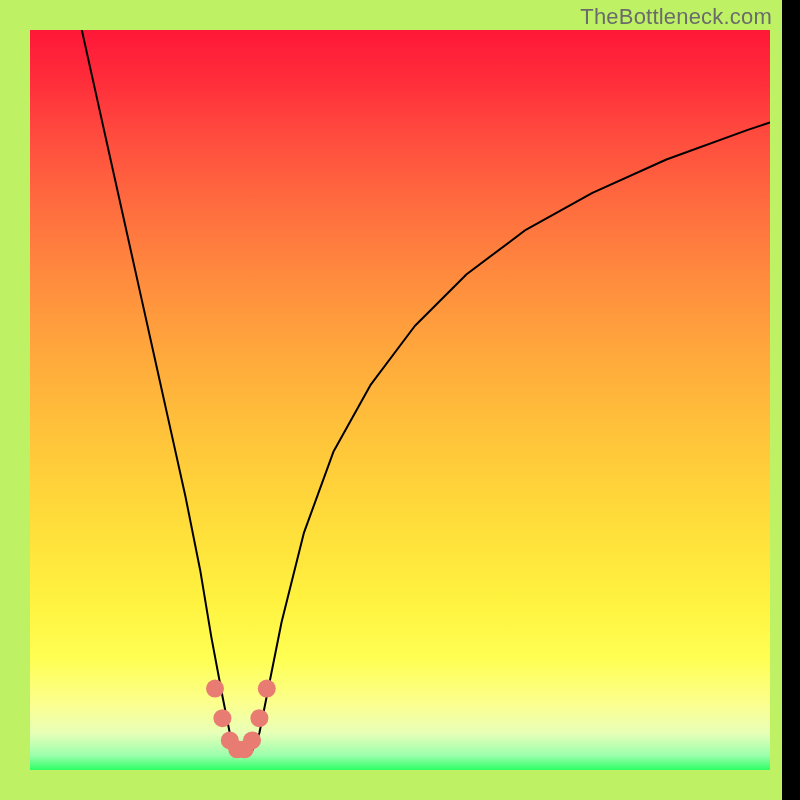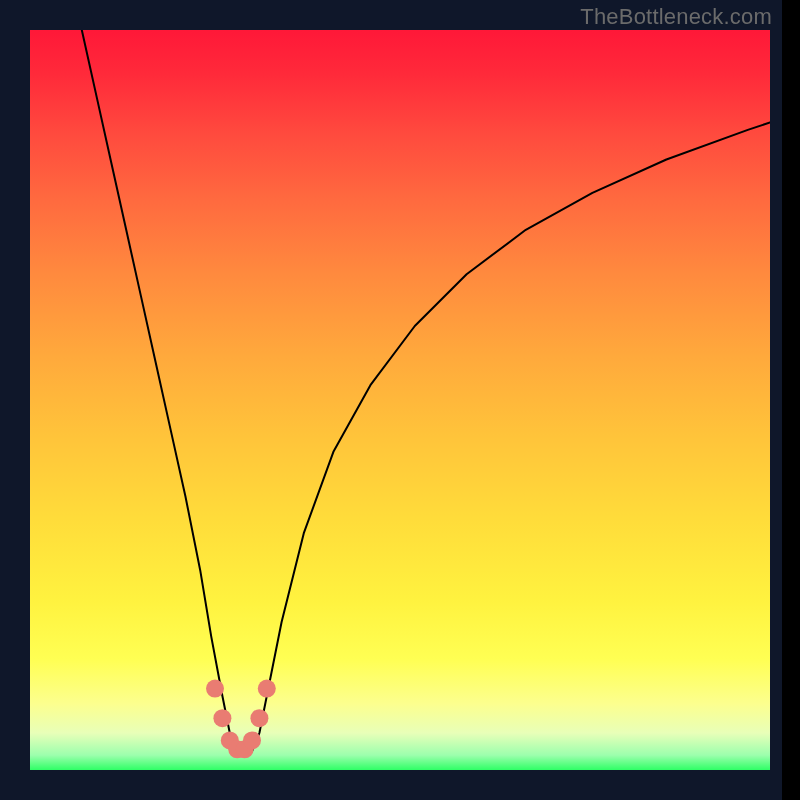--- a/index.html
+++ b/index.html
@@ -10,21 +10,21 @@
     background: #000;
     overflow: hidden;
     font-family: Arial, Helvetica, sans-serif;
   }
   .frame {
     position: absolute;
     left: 0;
     top: 0;
     width: 782px;
     height: 800px;
-    background: #0f172a;
+    background: #bef264;
   }
   .plot {
     position: absolute;
     left: 30px;
     top: 30px;
     width: 740px;
     height: 740px;
     background: linear-gradient(to bottom,
       #ff1838 0%,
       #ff2a3a 6%,

